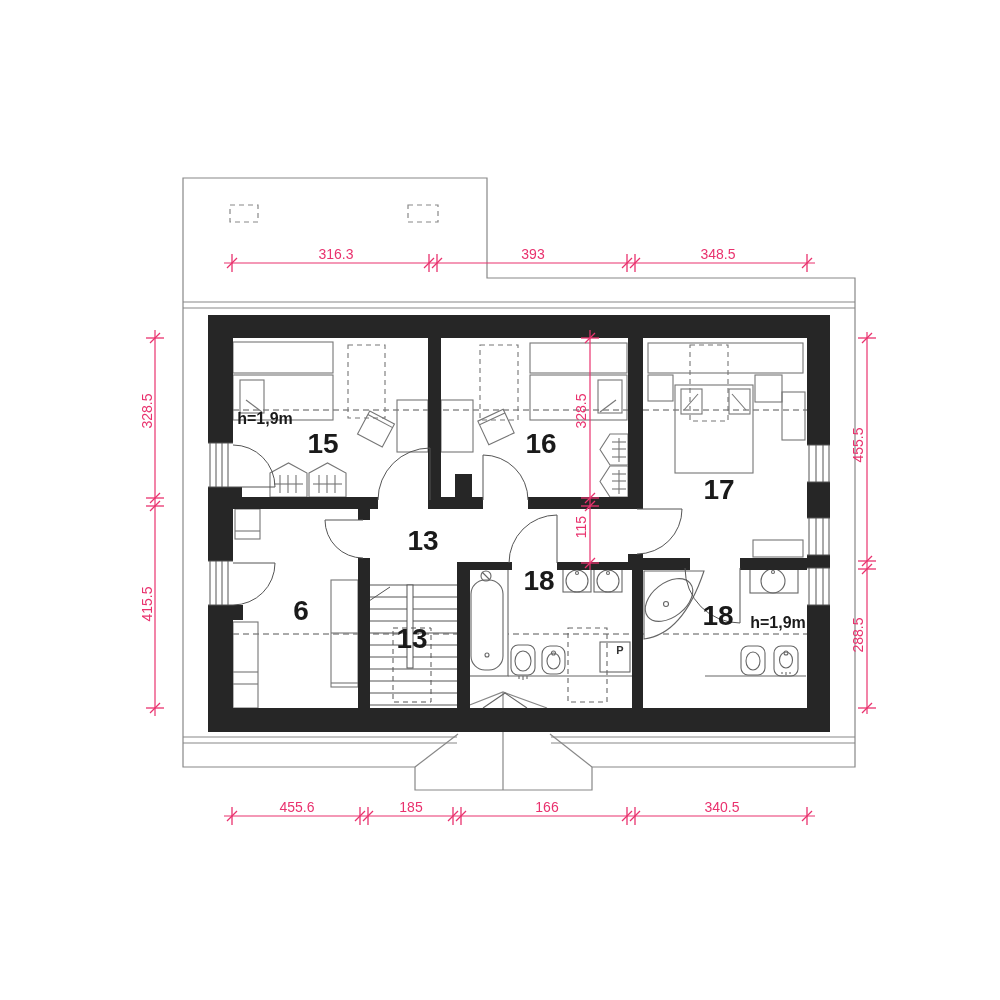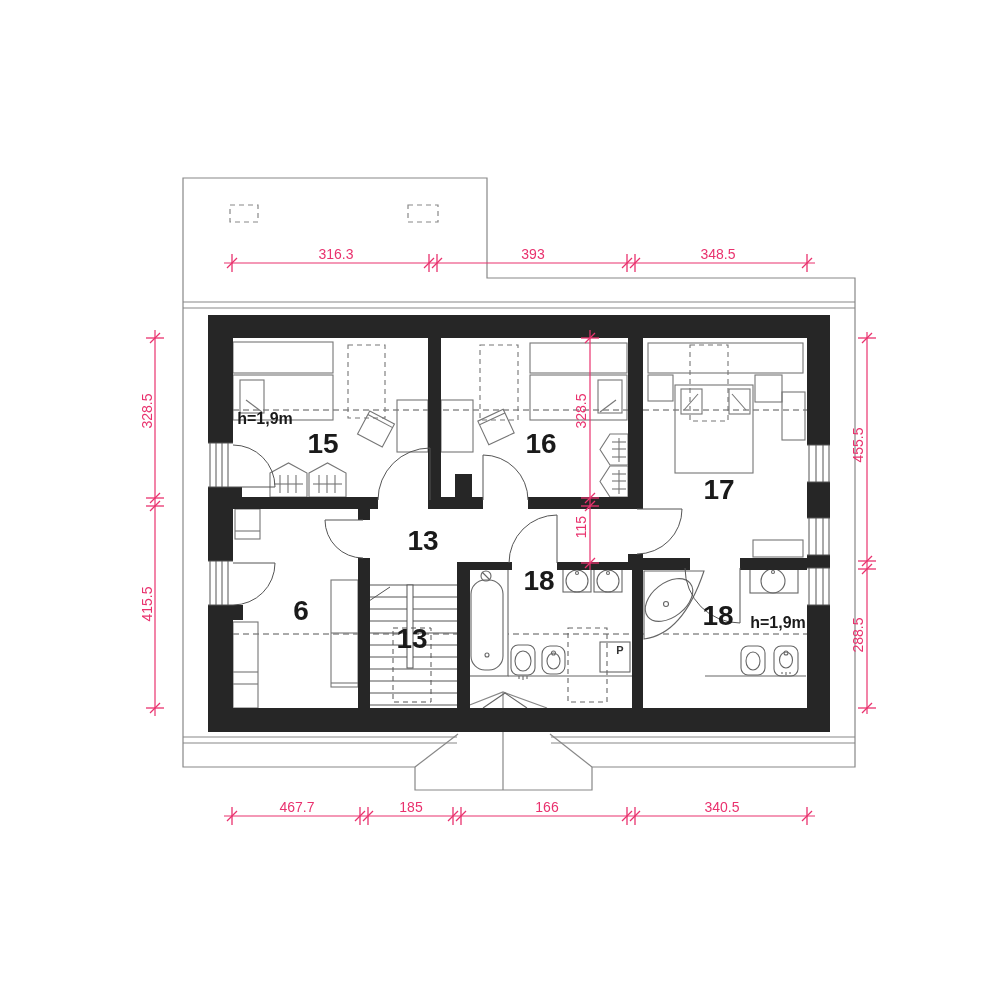--- a/index.html
+++ b/index.html
@@ -355,21 +355,21 @@
 <div class="lbl room-num" style="left:718px;top:616px">18</div>
 
 <div class="lbl hnote" style="left:265px;top:419px">h=1,9m</div>
 <div class="lbl hnote" style="left:778px;top:623px">h=1,9m</div>
 <div class="lbl washer-p" style="left:620px;top:650px">P</div>
 
 <div class="lbl dim" style="left:336px;top:254px">316.3</div>
 <div class="lbl dim" style="left:533px;top:254px">393</div>
 <div class="lbl dim" style="left:718px;top:254px">348.5</div>
 
-<div class="lbl dim" style="left:297px;top:807px">467.7</div>
+<div class="lbl dim" style="left:297px;top:807px">455.6</div>
 <div class="lbl dim" style="left:411px;top:807px">185</div>
 <div class="lbl dim" style="left:547px;top:807px">166</div>
 <div class="lbl dim" style="left:722px;top:807px">340.5</div>
 
 <div class="lbl dim vert" style="left:147px;top:411px">328.5</div>
 <div class="lbl dim vert" style="left:147px;top:604px">415.5</div>
 
 <div class="lbl dim vert" style="left:858px;top:445px">455.5</div>
 <div class="lbl dim vert" style="left:858px;top:635px">288.5</div>
 

